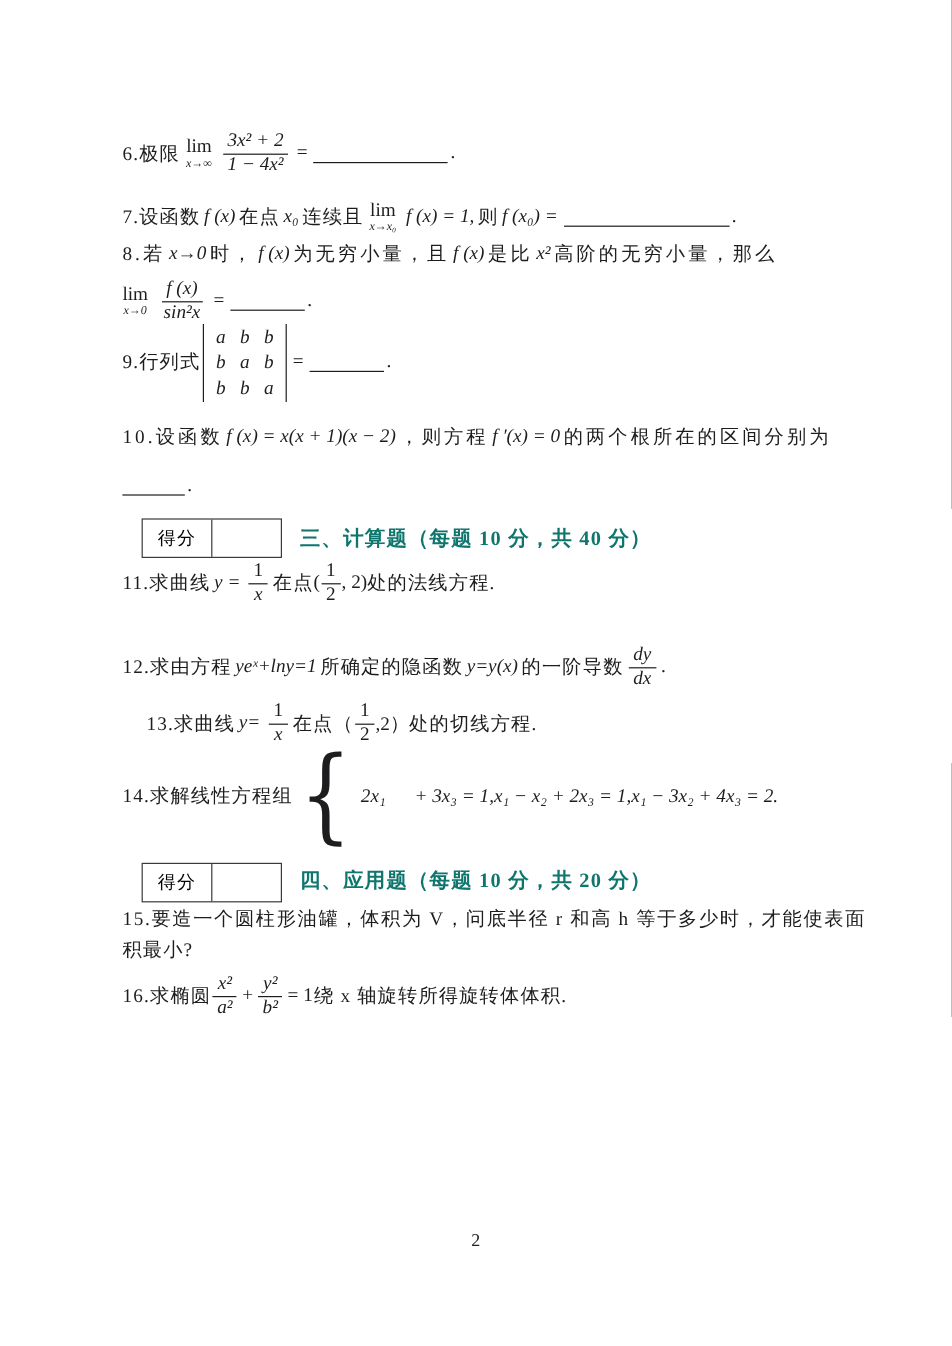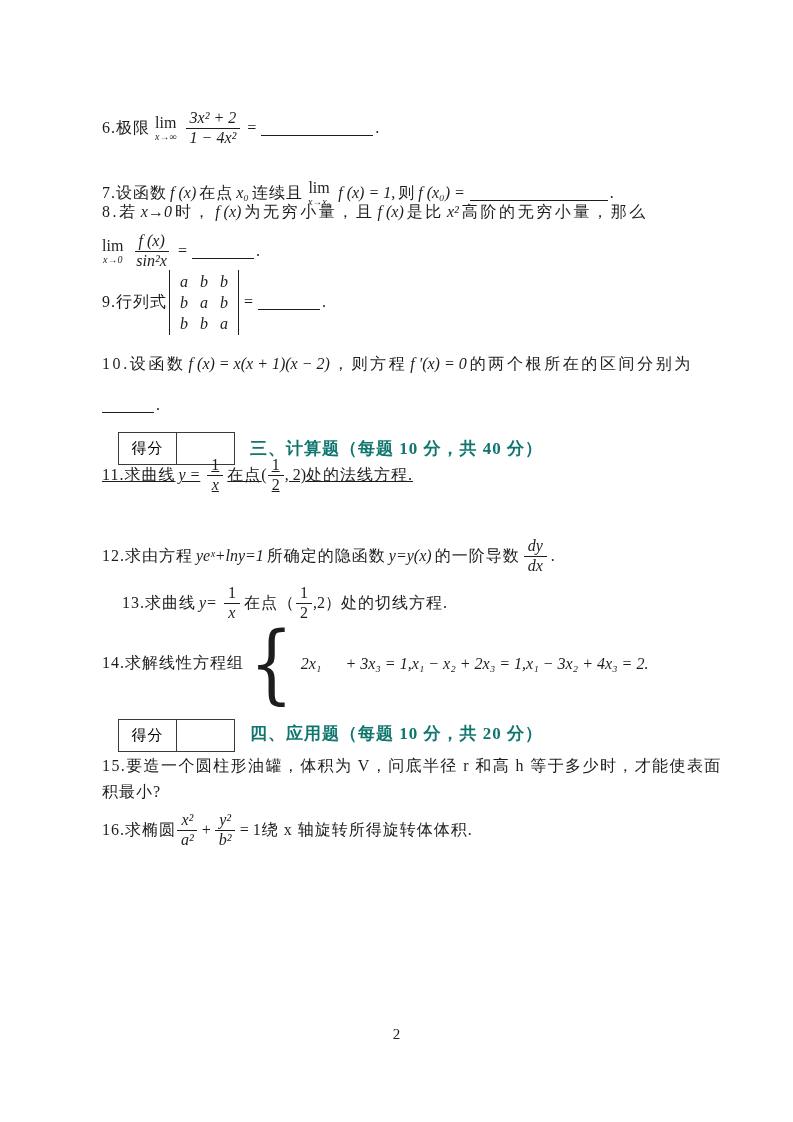--- a/index.html
+++ b/index.html
@@ -75,21 +75,21 @@
     </span>
     <span class="frac math">
       <span class="fnum">3x² + 2</span>
       <span class="fden">1 − 4x²</span>
     </span>
     <span class="math rm">=</span>
     <span class="blank w110"></span>
     <span>.</span>
   </div>
 
-  <div class="row" style="top:162px;height:38px;margin-top:12px;">
+  <div class="row" style="top:162px;height:38px;">
     <span class="cn">7.设函数</span>
     <span class="math">f (x)</span>
     <span class="cn">在点</span>
     <span class="math">x₀</span>
     <span class="cn">连续且</span>
     <span class="lim">
       <span class="ltop">lim</span>
       <span class="lsub">x→x₀</span>
     </span>
     <span class="math">f (x) = 1,</span>
@@ -154,21 +154,21 @@
     <span class="blank w52" style="margin-left:0;"></span>
     <span>.</span>
   </div>
 
   <div class="scorebox" style="top:432px;">
     <span class="cell">得分</span>
     <span class="cell value"></span>
   </div>
   <div class="sectitle" style="top:437px;">三、计算题（每题 10 分，共 40 分）</div>
 
-  <div class="row" style="top:449px;height:52px;text-decoration:underline;">
+  <div class="row" style="top:460px;height:52px;">
     <span class="cn">11.求曲线</span>
     <span class="math">y =</span>
     <span class="frac math">
       <span class="fnum rm">1</span>
       <span class="fden">x</span>
     </span>
     <span class="cn">在点</span>
     <span class="math rm" style="margin:0;">(</span>
     <span class="frac rm" style="margin:0 1px;">
       <span class="fnum">1</span>

